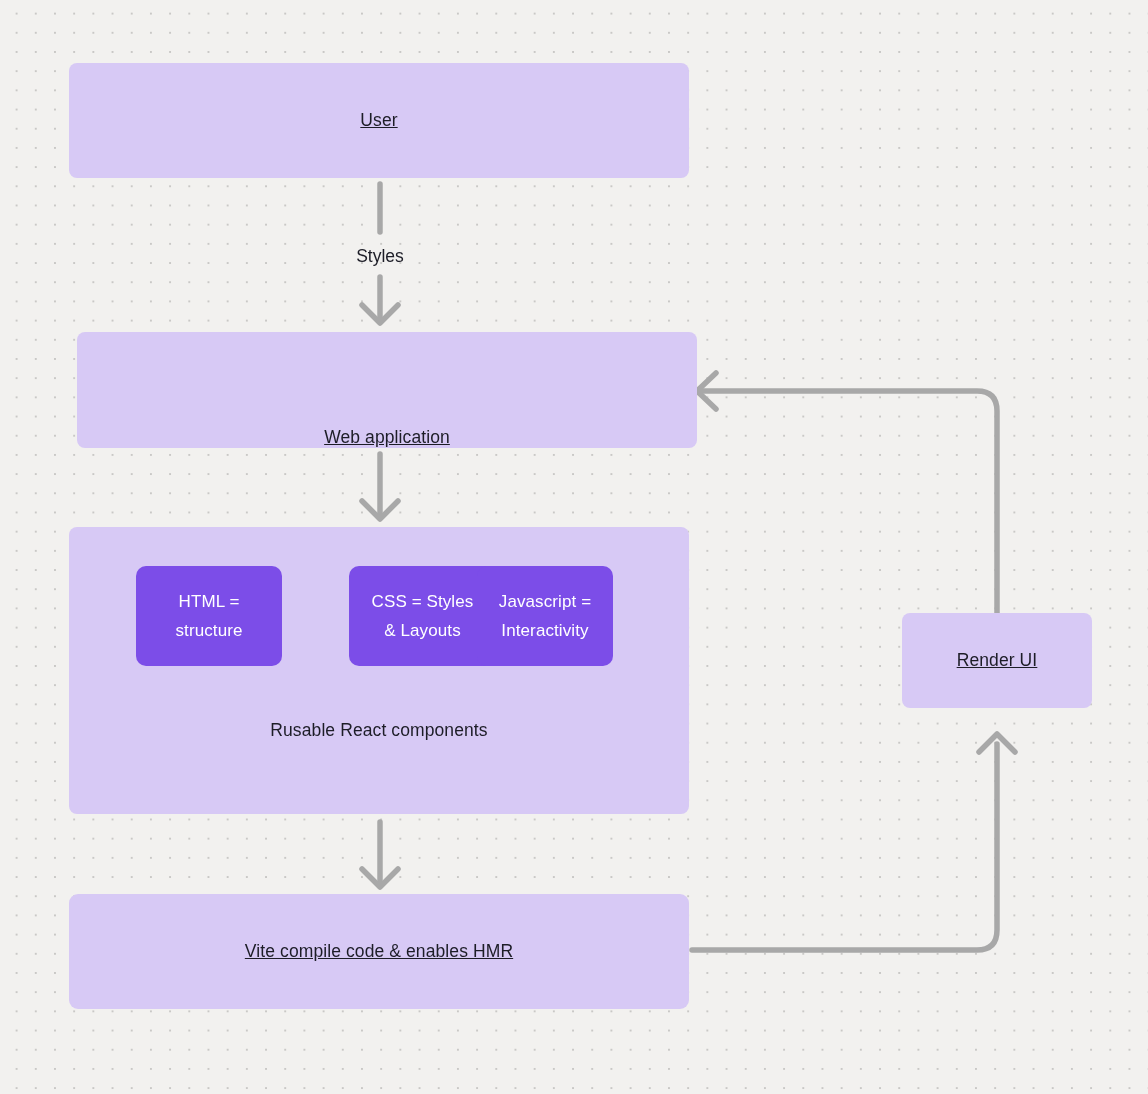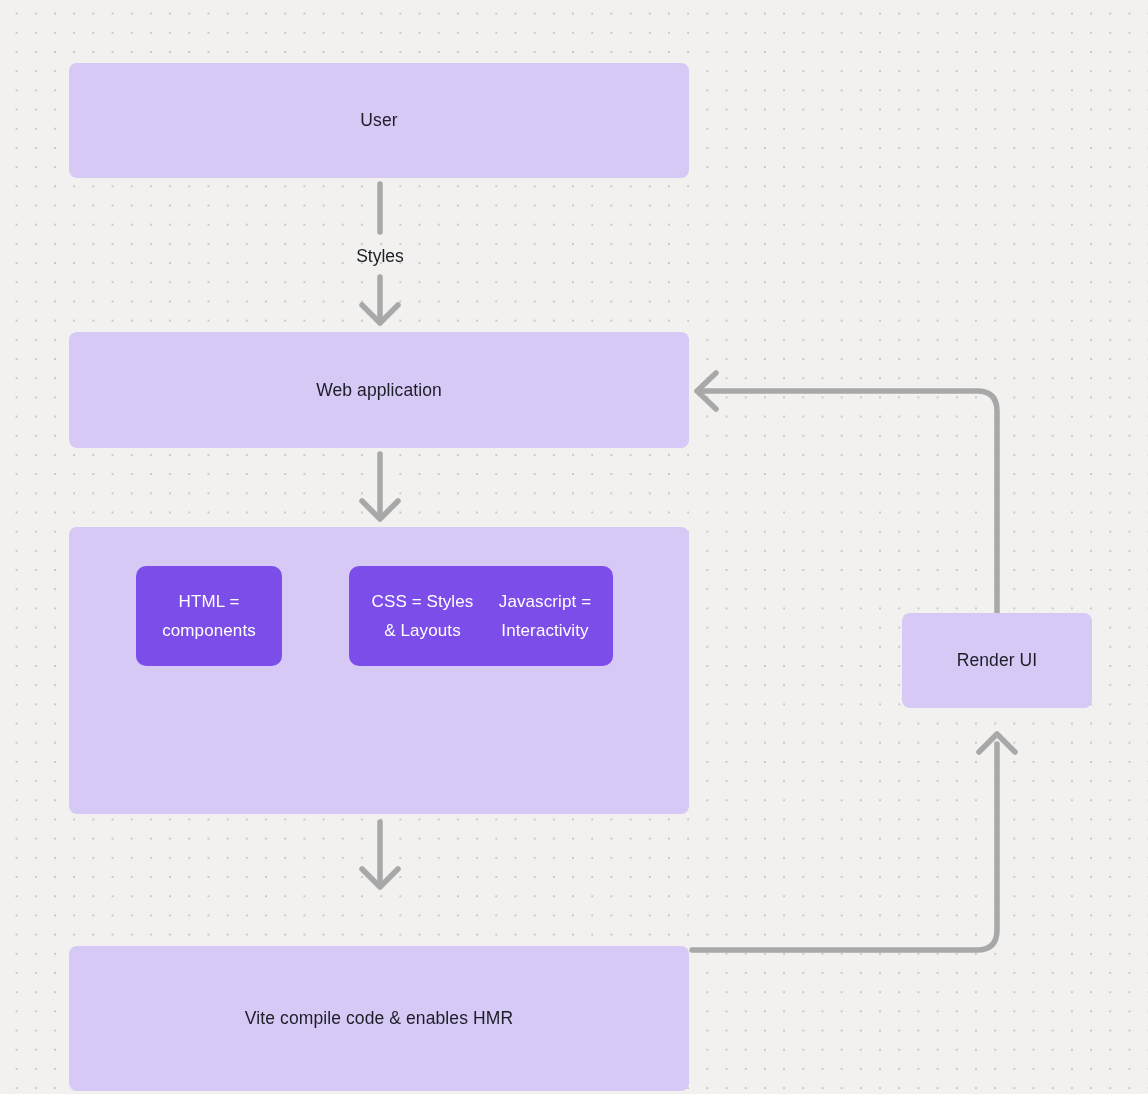--- a/index.html
+++ b/index.html
@@ -28,25 +28,26 @@
   .node {
     position: absolute;
     background: var(--node-fill);
     border-radius: 8px;
     display: flex;
     align-items: center;
     justify-content: center;
     font-size: 17.5px;
     font-weight: 500;
     letter-spacing: 0.1px;
+    text-decoration: underline;
   }
   .node-user { left: 69px; top: 63px;  width: 620px; height: 115px; }
-  .node-webapp { left: 69px; top: 332px; width: 620px; height: 116px; }
+  .node-webapp { left: 77px; top: 332px; width: 620px; height: 116px; align-items: flex-end; }
   .node-container { left: 69px; top: 527px; width: 620px; height: 287px; display: block; }
-  .node-vite { left: 69px; top: 946px; width: 620px; height: 145px; }
+  .node-vite { left: 69px; top: 894px; width: 620px; height: 115px; border-radius: 9px; }
   .node-render { left: 902px; top: 613px; width: 190px; height: 95px; }
   .chip {
     position: absolute;
     top: 39px;
     height: 100px;
     background: var(--chip-fill);
     color: var(--chip-text);
     border-radius: 10px;
     display: flex;
     flex-direction: column;
@@ -127,30 +128,31 @@
 
   <div class="edge-label">Styles</div>
 
   <div class="node node-webapp">
     <span>Web application</span>
   </div>
 
   <div class="node node-container">
     <div class="chip chip-1">
       <span>HTML =</span>
-      <span>components</span>
+      <span>structure</span>
     </div>
     <div class="chip chip-2">
       <span>CSS = Styles</span>
       <span>&amp; Layouts</span>
     </div>
     <div class="chip chip-3">
       <span>Javascript =</span>
       <span>Interactivity</span>
     </div>
+    <div class="container-caption">Rusable React components</div>
   </div>
 
   <div class="node node-vite">
     <span>Vite compile code &amp; enables HMR</span>
   </div>
 
   <div class="node node-render">
     <span>Render UI</span>
   </div>
 

